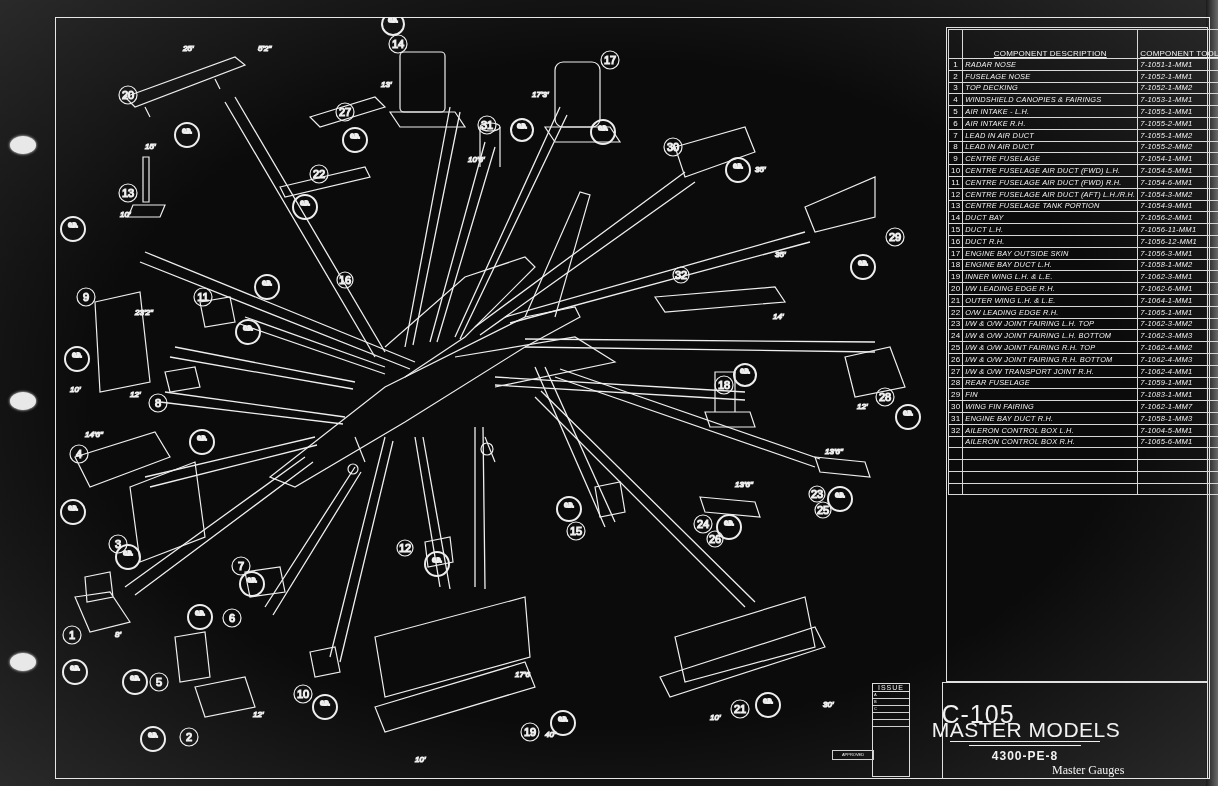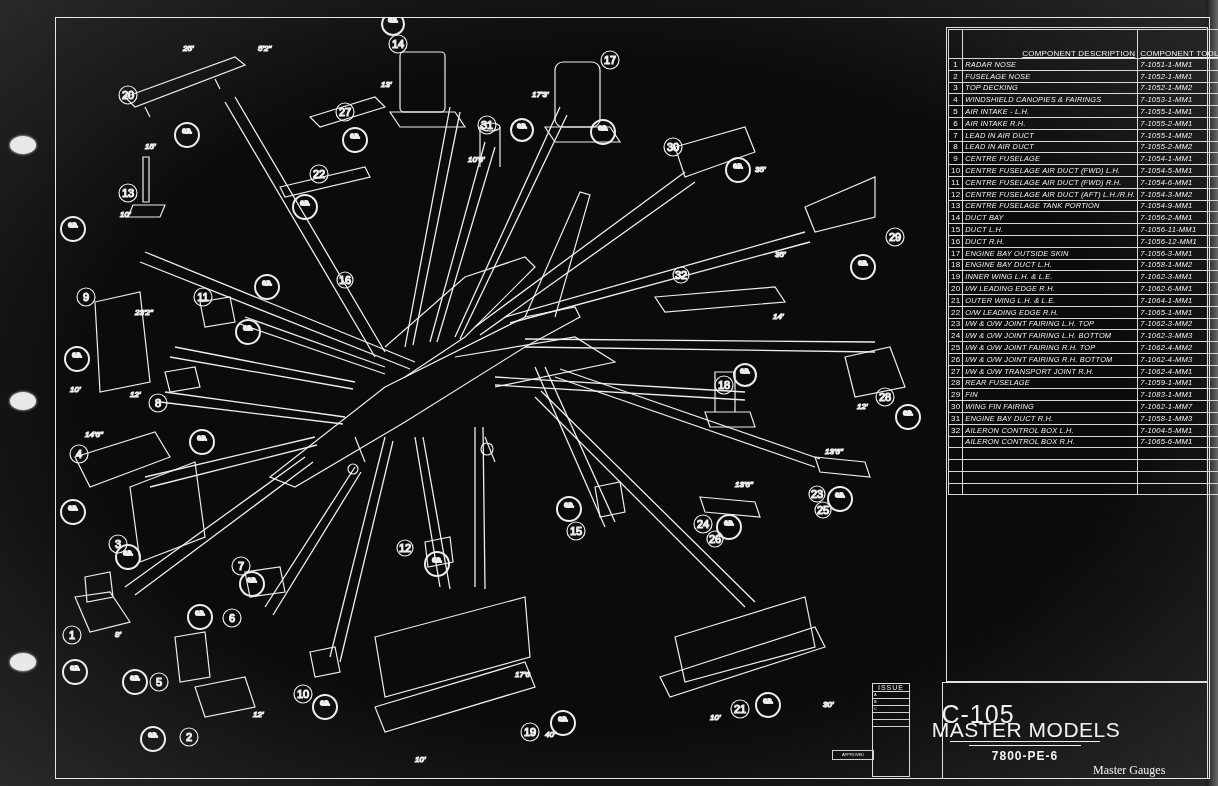--- a/index.html
+++ b/index.html
@@ -4,36 +4,36 @@
 <style>
   html,body{margin:0;padding:0;}
   body{width:1218px;height:786px;background:#1c1c1c;overflow:hidden;position:relative;font-family:"Liberation Sans",sans-serif;color:#f2f2f2;}
   .paper-edge{position:absolute;left:0;top:0;width:1218px;height:786px;background:radial-gradient(ellipse at 50% 50%, #0b0b0b 60%, #2a2a2a 100%);}
   .right-edge{position:absolute;right:0;top:0;width:12px;height:786px;background:linear-gradient(90deg,#1a1a1a,#6a6a6a);}
   .hole{position:absolute;left:10px;width:26px;height:18px;border-radius:50%;background:#e8e8e8;box-shadow:0 0 3px #fff;}
   .frame{position:absolute;left:55px;top:17px;width:1155px;height:762px;border:1.5px solid #e6e6e6;box-sizing:border-box;}
   svg.drawing{position:absolute;left:55px;top:17px;}
   .tbl{position:absolute;left:948px;top:29px;width:258px;border-collapse:collapse;font-size:7.4px;letter-spacing:0.2px;font-style:italic;text-transform:uppercase;}
   .tbl td,.tbl th{border:1px solid #d8d8d8;padding:0 2px;height:10.8px;white-space:nowrap;overflow:hidden;}
-  .tbl th{font-weight:normal;font-style:normal;height:28px;vertical-align:bottom;text-decoration:underline;font-size:8px;text-align:right;}
+  .tbl th{font-weight:normal;font-style:normal;height:28px;vertical-align:bottom;text-decoration:underline;font-size:8px;}
   .tbl td.n{width:10px;text-align:center;font-style:normal;font-size:8px;}
   .tbl td.d{width:128px;}
   .tbl td.t{width:108px;font-size:7.6px;}
   .tbl-frame{position:absolute;left:946px;top:27px;width:262px;height:655px;border:1.5px solid #e0e0e0;box-sizing:border-box;}
   .title-block{position:absolute;left:942px;top:682px;width:266px;height:97px;border:1.5px solid #e0e0e0;border-bottom:none;box-sizing:border-box;}
   .issue{position:absolute;left:872px;top:683px;width:38px;height:94px;border:1px solid #dcdcdc;box-sizing:border-box;font-size:6px;}
   .issue .hd{text-align:center;font-size:7px;border-bottom:1px solid #dcdcdc;letter-spacing:1px;}
   .issue .row{height:6px;border-bottom:1px solid #cfcfcf;font-size:4px;line-height:6px;padding-left:1px;white-space:nowrap;overflow:hidden;}
   .approved{position:absolute;left:832px;top:750px;width:40px;height:8px;border:1px solid #cfcfcf;font-size:4px;line-height:8px;text-align:center;}
   .t-main{position:absolute;left:903px;top:700px;width:150px;text-align:center;font-size:25px;letter-spacing:1px;}
   .t-sub{position:absolute;left:926px;top:718px;width:200px;text-align:center;font-size:21px;letter-spacing:0.5px;}
   .t-line1{position:absolute;left:950px;top:741px;width:150px;border-top:1.5px solid #eee;}
   .t-line2{position:absolute;left:969px;top:745px;width:112px;border-top:1.5px solid #eee;}
   .t-num{position:absolute;left:980px;top:749px;width:90px;text-align:center;font-size:12px;font-weight:bold;letter-spacing:1px;}
-  .t-foot{position:absolute;left:1093px;top:763px;font-family:"Liberation Serif",serif;font-size:12px;border-bottom:1px solid #eee;}
+  .t-foot{position:absolute;left:1052px;top:763px;font-family:"Liberation Serif",serif;font-size:12px;border-bottom:1px solid #eee;}
   .callout{font-family:"Liberation Sans",sans-serif;font-size:11px;fill:#f2f2f2;}
   .dim{font-family:"Liberation Sans",sans-serif;font-size:8px;fill:#eee;font-style:italic;}
   .cd{font-family:"Liberation Sans",sans-serif;font-size:4.5px;fill:#eee;}
 </style>
 </head>
 <body>
 
 <div class="paper-edge"></div>
 <div class="right-edge"></div>
 <div class="hole" style="top:136px"></div>
@@ -594,14 +594,14 @@
   <div class="row">B</div>
   <div class="row">C</div>
   <div class="row"></div>
   <div class="row"></div>
 </div>
 <div class="approved">APPROVED</div>
 <div class="t-main">C-105</div>
 <div class="t-sub">MASTER MODELS</div>
 <div class="t-line1"></div>
 <div class="t-line2"></div>
-<div class="t-num">7800-PE-6</div>
+<div class="t-num">4300-PE-8</div>
 <div class="t-foot">Master Gauges</div>
 
 </body></html>

